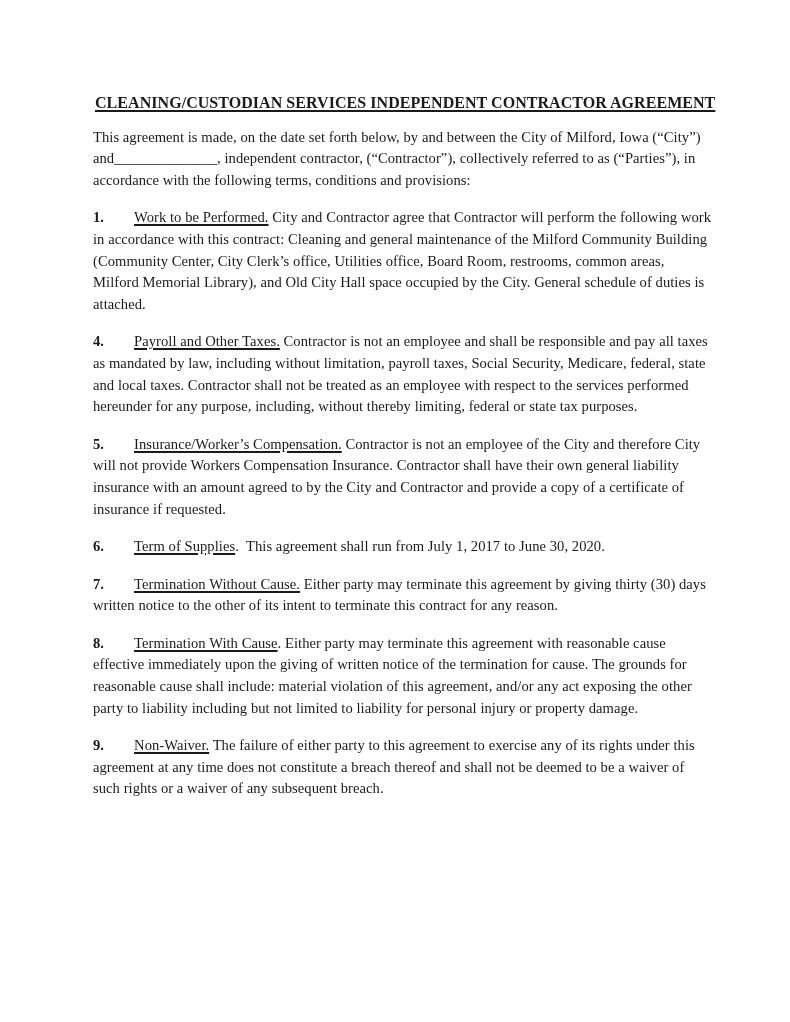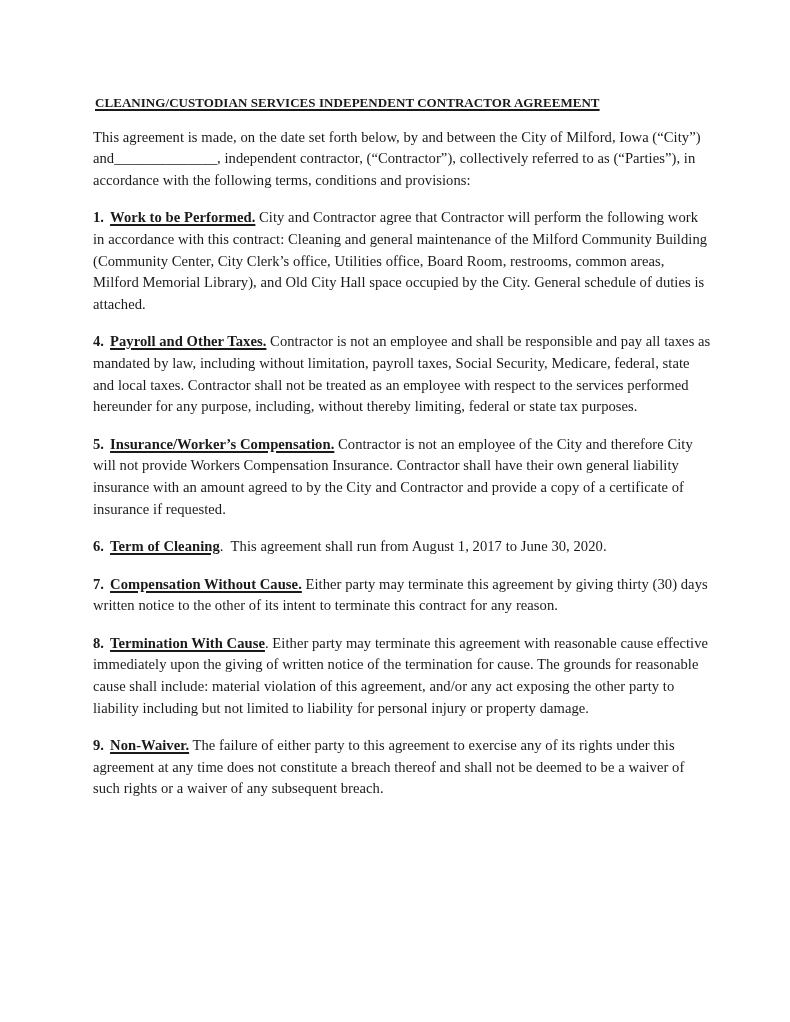--- a/index.html
+++ b/index.html
@@ -22,39 +22,40 @@
       width: 620px;
       font-size: 14.6px;
       line-height: 21.6px;
       letter-spacing: 0.05px;
     }
     .title {
       font-weight: bold;
       text-decoration: underline;
       text-decoration-thickness: 1.5px;
       text-underline-offset: 2px;
-      font-size: 13px;
+      font-size: 16px;
       margin: 0 0 13px 2px;
       white-space: nowrap;
     }
     .intro {
       margin: 0 0 16px 0;
     }
     .section {
       margin: 0 0 16px 0;
     }
     .num {
       font-weight: bold;
       margin-right: 6px;
     }
     .heading {
-      font-weight: bold;
+      font-weight: normal;
       text-decoration: underline;
       text-decoration-thickness: 1.5px;
       text-underline-offset: 2px;
+      margin-left: 24px;
     }
     .blank {
       display: inline;
     }
     p { margin: 0; }
   </style>
 </head>
 <body>
 
 <div class="page">
@@ -63,20 +64,20 @@
   <p class="intro"><span>This agreement is made, on the date set forth below, by and between the City of Milford, Iowa (“City”) and</span><span class="blank">______________</span><span>, independent contractor, (“Contractor”), collectively referred to as (“Parties”), in accordance with the following terms, conditions and provisions:</span></p>
 
   <p class="section"><span class="num">1.</span><span class="heading">Work to be Performed.</span><span></span><span> City and Contractor agree that Contractor will perform the following work in accordance with this contract: Cleaning and general maintenance of the Milford Community Building (Community Center, City Clerk’s office, Utilities office, Board Room, restrooms, common areas, Milford Memorial Library), and Old City Hall space occupied by the City. General schedule of duties is attached.</span></p>
 
 
 
   <p class="section"><span class="num">4.</span><span class="heading">Payroll and Other Taxes.</span><span></span><span> Contractor is not an employee and shall be responsible and pay all taxes as mandated by law, including without limitation, payroll taxes, Social Security, Medicare, federal, state and local taxes. Contractor shall not be treated as an employee with respect to the services performed hereunder for any purpose, including, without thereby limiting, federal or state tax purposes.</span></p>
 
   <p class="section"><span class="num">5.</span><span class="heading">Insurance/Worker’s Compensation.</span><span></span><span> Contractor is not an employee of the City and therefore City will not provide Workers Compensation Insurance. Contractor shall have their own general liability insurance with an amount agreed to by the City and Contractor and provide a copy of a certificate of insurance if requested.</span></p>
 
-  <p class="section"><span class="num">6.</span><span class="heading">Term of Cleaning</span><span>.</span><span style="white-space:pre-wrap">  This agreement shall run from August 1, 2017 to June 30, 2020.</span></p>
+  <p class="section"><span class="num">6.</span><span class="heading">Term of Supplies</span><span>.</span><span style="white-space:pre-wrap">  This agreement shall run from July 1, 2017 to June 30, 2020.</span></p>
 
-  <p class="section"><span class="num">7.</span><span class="heading">Compensation Without Cause.</span><span></span><span> Either party may terminate this agreement by giving thirty (30) days written notice to the other of its intent to terminate this contract for any reason.</span></p>
+  <p class="section"><span class="num">7.</span><span class="heading">Termination Without Cause.</span><span></span><span> Either party may terminate this agreement by giving thirty (30) days written notice to the other of its intent to terminate this contract for any reason.</span></p>
 
   <p class="section"><span class="num">8.</span><span class="heading">Termination With Cause</span><span>.</span><span> Either party may terminate this agreement with reasonable cause effective immediately upon the giving of written notice of the termination for cause. The grounds for reasonable cause shall include: material violation of this agreement, and/or any act exposing the other party to liability including but not limited to liability for personal injury or property damage.</span></p>
 
   <p class="section"><span class="num">9.</span><span class="heading">Non-Waiver.</span><span></span><span> The failure of either party to this agreement to exercise any of its rights under this agreement at any time does not constitute a breach thereof and shall not be deemed to be a waiver of such rights or a waiver of any subsequent breach.</span></p>
 </div>
 
 </body></html>

